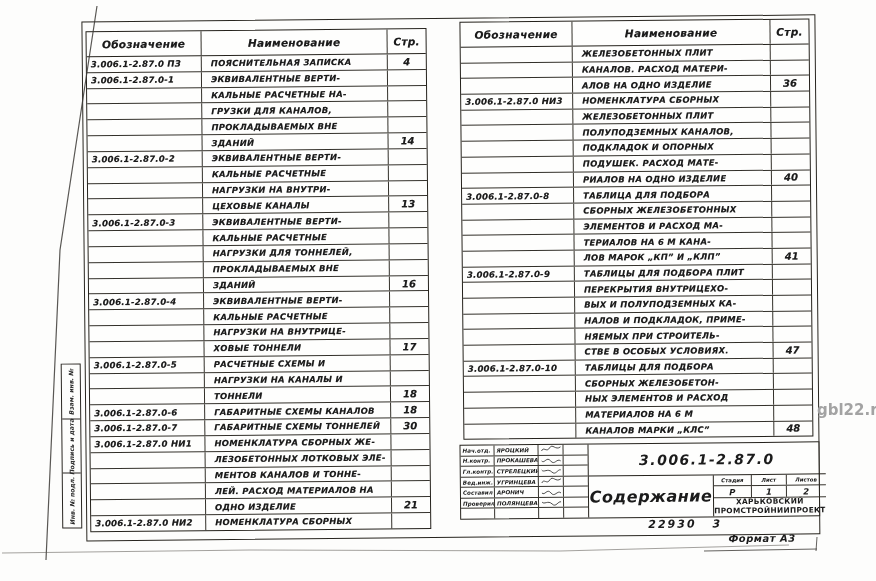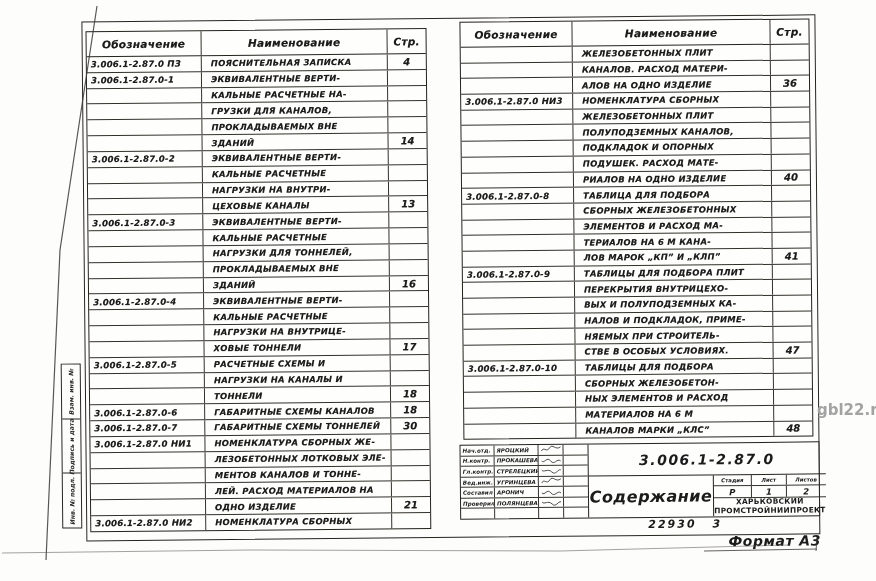--- a/index.html
+++ b/index.html
@@ -58,21 +58,21 @@
   .stage-v{height:11px;border-bottom:1px solid #35322c;}
   .sg{border-right:1px solid #35322c;display:flex;align-items:center;justify-content:center;overflow:hidden;}
   .sg:last-child{border-right:none;}
   .stage-h .sg{font-size:5.4px;font-style:italic;font-weight:bold;}
   .stage-v .sg{font-size:8.5px;font-style:italic;font-weight:bold;}
   .org{flex:1;display:flex;flex-direction:column;align-items:center;justify-content:flex-start;
     font-size:7.4px;font-weight:bold;line-height:1.2;letter-spacing:.3px;text-align:center;}
   
   .ordernum{position:absolute;left:608px;top:520px;font-size:11px;font-style:italic;font-weight:bold;letter-spacing:2px;margin-left:38px;}
   .ordernum .gap{display:inline-block;width:16px;}
-  .formatlabel{position:absolute;left:726px;top:536px;font-size:14px;font-style:italic;font-weight:bold;letter-spacing:.5px;}
+  .formatlabel{position:absolute;left:726px;top:536px;font-size:10px;font-style:italic;font-weight:bold;letter-spacing:.5px;}
   .watermark{position:absolute;left:817px;top:401px;font-size:15px;font-style:normal;color:#a3a3a3;font-weight:bold;}
   svg.edges{position:absolute;inset:0;pointer-events:none;}
   .signature svg{display:block;}
 </style>
 </head>
 <body>
 
 <div id="sheet">
 
   <div class="frame"></div>

